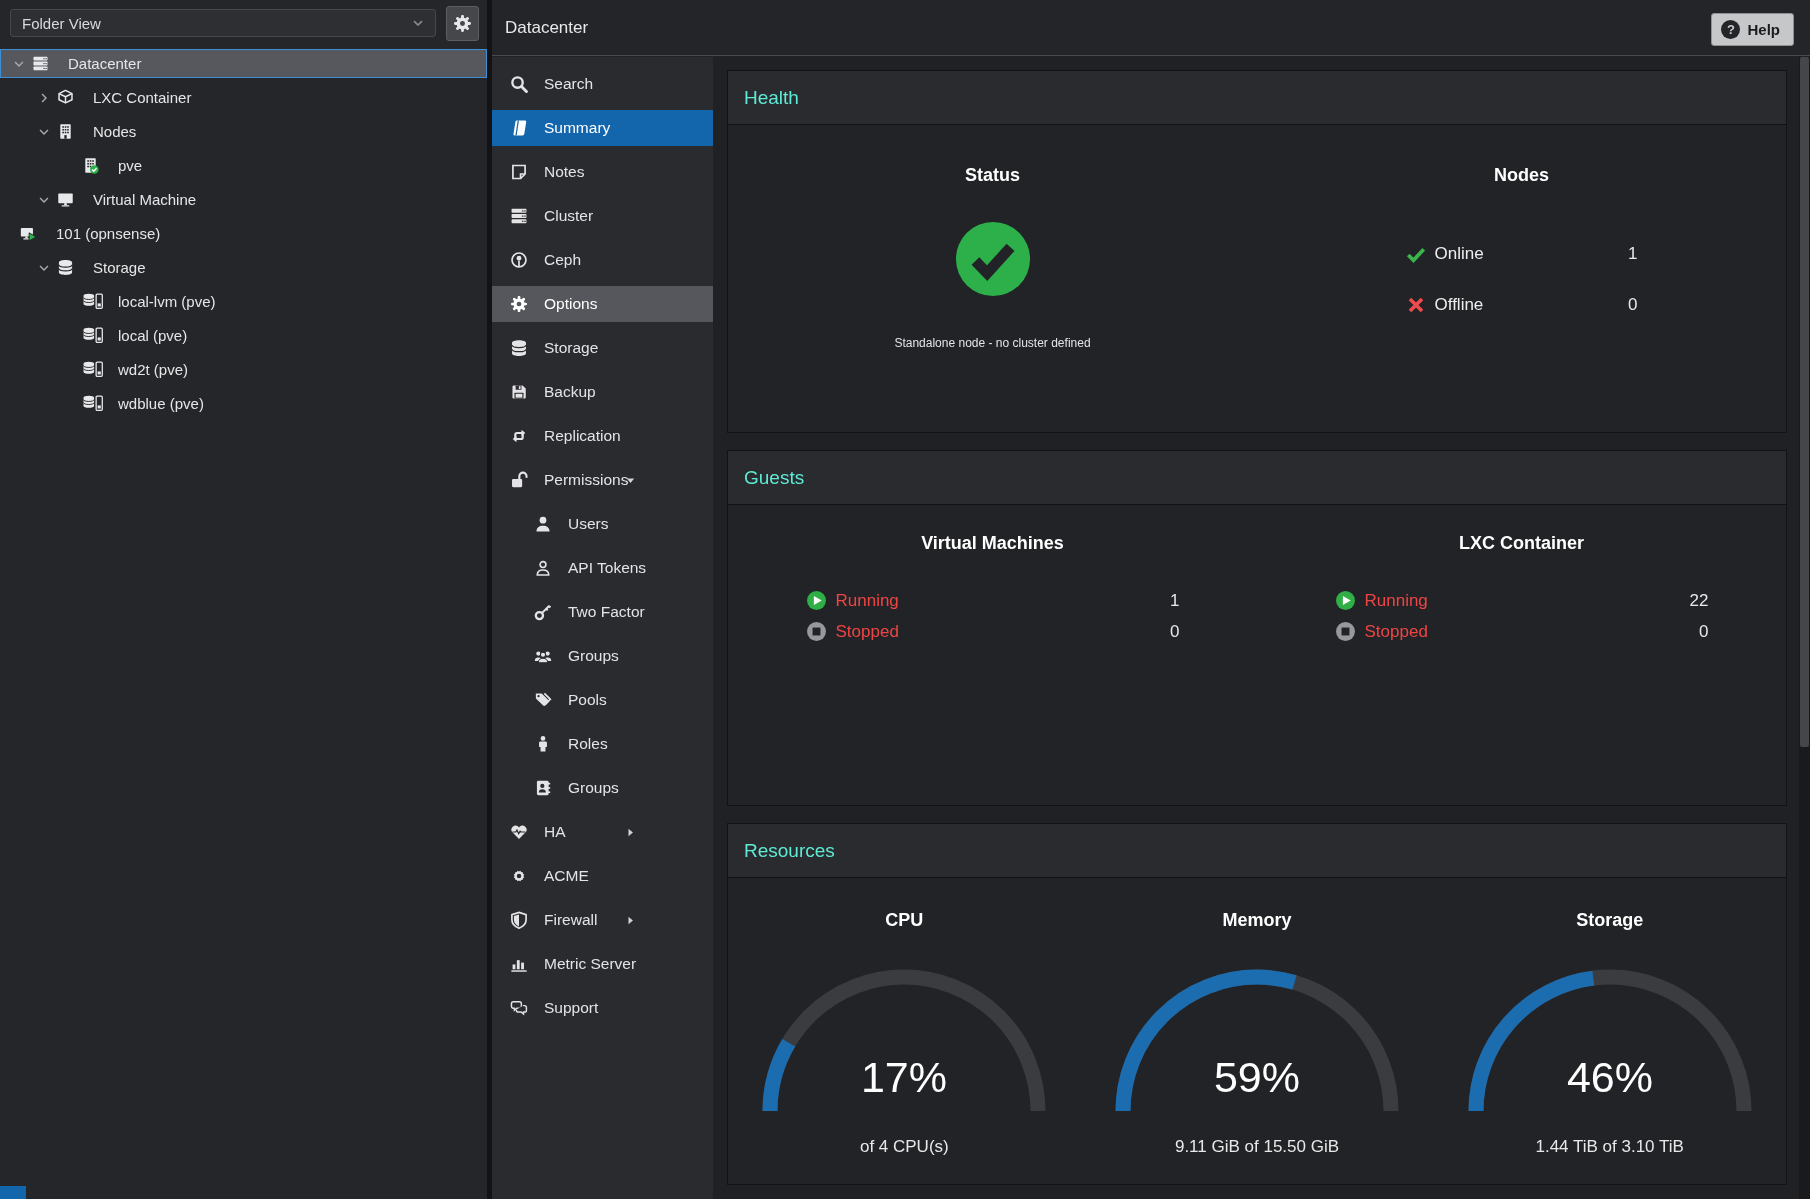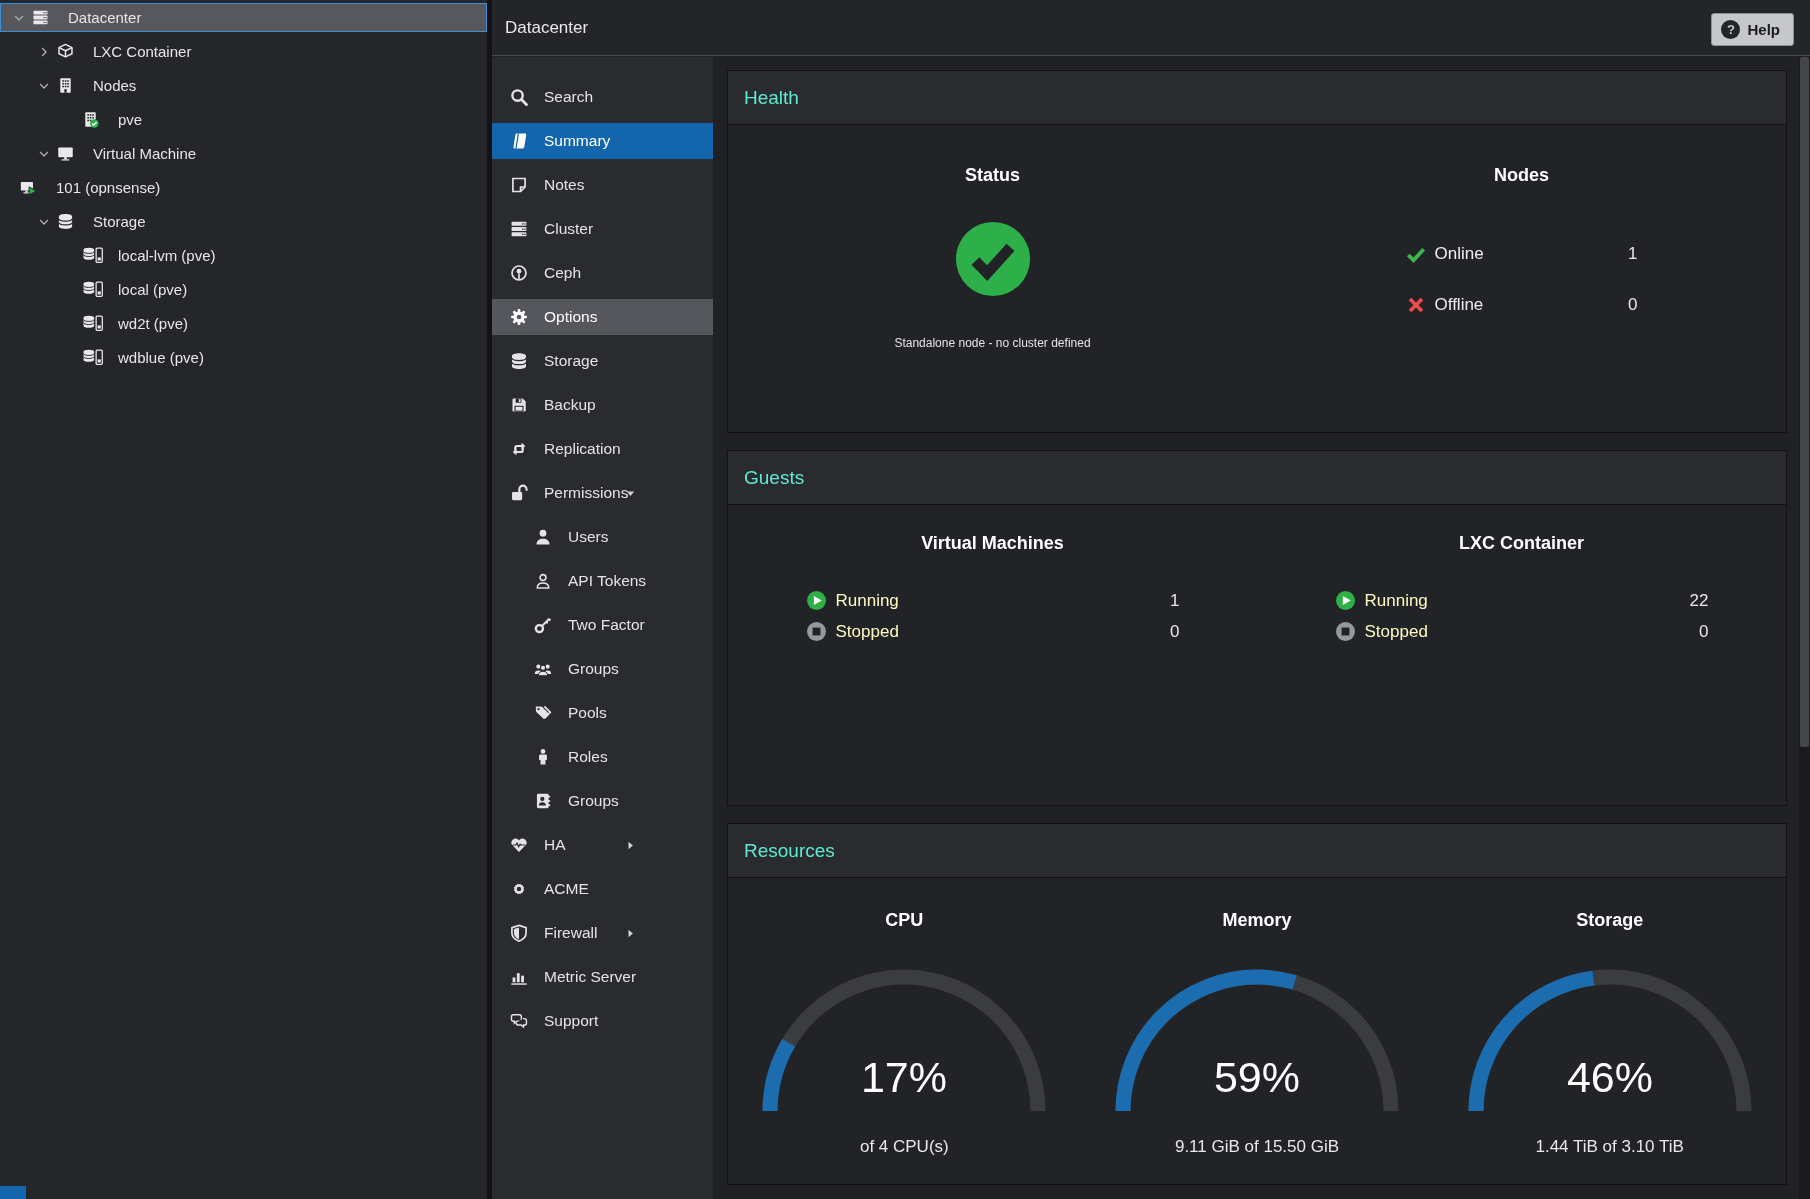--- a/index.html
+++ b/index.html
@@ -40,21 +40,21 @@
     font-weight:400; color:#e8e8ea; }
   .help-btn { position:absolute; right:16px; top:13px; height:33px; padding:0 13px 0 9px;
     background:#c6c7c9; border:1px solid #8f9093; border-radius:3px; display:flex;
     align-items:center; gap:7px; font-size:15px; font-weight:bold; color:#1b1c1e; cursor:pointer;
     font-family:"Liberation Sans",sans-serif; }
   .help-ico { width:19px; height:19px; border-radius:50%; background:#232529; color:#c9cacc;
     font-size:13px; font-weight:bold; display:flex; align-items:center; justify-content:center; }
 
   .workspace { position:absolute; top:57px; left:0; right:0; bottom:0; }
   .navcol { position:absolute; left:0; top:0; bottom:0; width:221px; background:#2a2b2f;
-    --ibg:#2a2b2f; --ihole:#2a2b2f; padding-top:22px; }
+    --ibg:#2a2b2f; --ihole:#2a2b2f; padding-top:9px; }
   .nav-item { position:relative; height:36px; margin-bottom:8px; display:flex; align-items:center;
     padding-left:18px; color:#e4e4e6; font-size:15.5px; cursor:pointer; }
   .nav-item.sub { padding-left:42px; }
   .nav-item.selected { background:#1365ac; color:#fff; --ibg:#1365ac; --ihole:#1365ac; }
   .nav-item.hovered { background:#55575c; color:#fff; --ibg:#55575c; --ihole:#55575c; }
   .nav-ico { width:24px; display:flex; align-items:center; }
   .nav-ico svg { width:18px; height:18px; display:block; }
   .nav-label { margin-left:10px; white-space:nowrap; }
   .nav-caret { position:absolute; left:132px; top:0; height:36px; display:flex; align-items:center; }
   .nav-caret svg { width:13px; height:13px; display:block; }
@@ -77,38 +77,62 @@
   .status-msg { margin-top:34px; font-size:12px; color:#e4e4e6; }
   .mini-table { width:232px; margin:42px auto 0; }
   .mini-row { display:flex; align-items:center; height:51px;justify-content:flex-end; }
   .mini-row .ic svg { width:20px; height:20px; display:block; }
   .mini-row .lb { margin-left:9px; font-size:17px; color:#ededee; }
   .mini-row .vl { margin-left:auto; font-size:17px; color:#e8e8e8; }
   .guests-body .sec-h { margin-top:28px; }
   .gtable { width:374px; margin:31px auto 0; }
   .grow { display:flex; align-items:center; height:31px; }
   .grow .ic svg { width:21px; height:21px; display:block; }
-  .grow .lb { margin-left:9px; font-size:17px; color:#fef9c3; }
+  .grow .lb { margin-left:9px; font-size:17px; color:#ef4444; }
   .grow .vl { margin-left:auto; font-size:17px; color:#e8e8e8; }
   .res-body .sec-h { margin-top:32px; }
   .gauge { margin-top:28px; }
   .gauge svg { display:block; margin:0 auto; }
   .gauge text { font-family:"Liberation Sans","DejaVu Sans",sans-serif; }
   .gsub { margin-top:18px; font-size:17px; color:#e8e8e9; }
 
   .scrollbar { position:absolute; right:0; top:0; bottom:0; width:11px; background:#1a1a1c; }
   .scrollbar .thumb { position:absolute; top:0; left:1px; right:1px; height:690px;
     background:#45464a; border-radius:2px; }
 </style>
 </head>
 <body>
 
 <div class="app">
 
   <aside class="tree-panel">
+    <div class="tree-toolbar">
+      <div class="view-select">
+        <span class="vs-label">Folder View</span>
+        <span class="vs-caret">
+          <svg viewBox="0 0 16 16" fill="none" stroke="#87888c" stroke-width="2">
+              <path d="M3.5 5.8 L8 10.3 12.5 5.8"></path>
+            </svg>
+        </span>
+      </div>
+      <button class="tree-gear">
+        <span id="toolbar-gear">
+            <svg viewBox="0 0 16 16">
+              <g fill="currentColor">
+                <circle cx="8" cy="8" r="5"></circle>
+                <rect x="6.8" y="0.9" width="2.4" height="14.2" rx="0.9"></rect>
+                <rect x="6.8" y="0.9" width="2.4" height="14.2" rx="0.9" transform="rotate(45 8 8)"></rect>
+                <rect x="6.8" y="0.9" width="2.4" height="14.2" rx="0.9" transform="rotate(90 8 8)"></rect>
+                <rect x="6.8" y="0.9" width="2.4" height="14.2" rx="0.9" transform="rotate(135 8 8)"></rect>
+              </g>
+              <circle cx="8" cy="8" r="2.1" fill="var(--ihole,#2a2b2f)"></circle>
+            </svg>
+          </span>
+      </button>
+    </div>
     <div class="tree" id="tree">
         <div class="tree-row selected" style="padding-left: 12px;">
           <span class="tree-exp">
             <svg viewBox="0 0 16 16" fill="none" stroke="#a9aaae" stroke-width="1.6">
               <path d="M3.5 5.8 L8 10.3 12.5 5.8"></path>
             </svg>
           </span>
           <span class="tree-ico">
             <svg viewBox="0 0 16 16" fill="currentColor">
               <rect x="1.4" y="1.6" width="13.2" height="3.6" rx="0.7"></rect>

